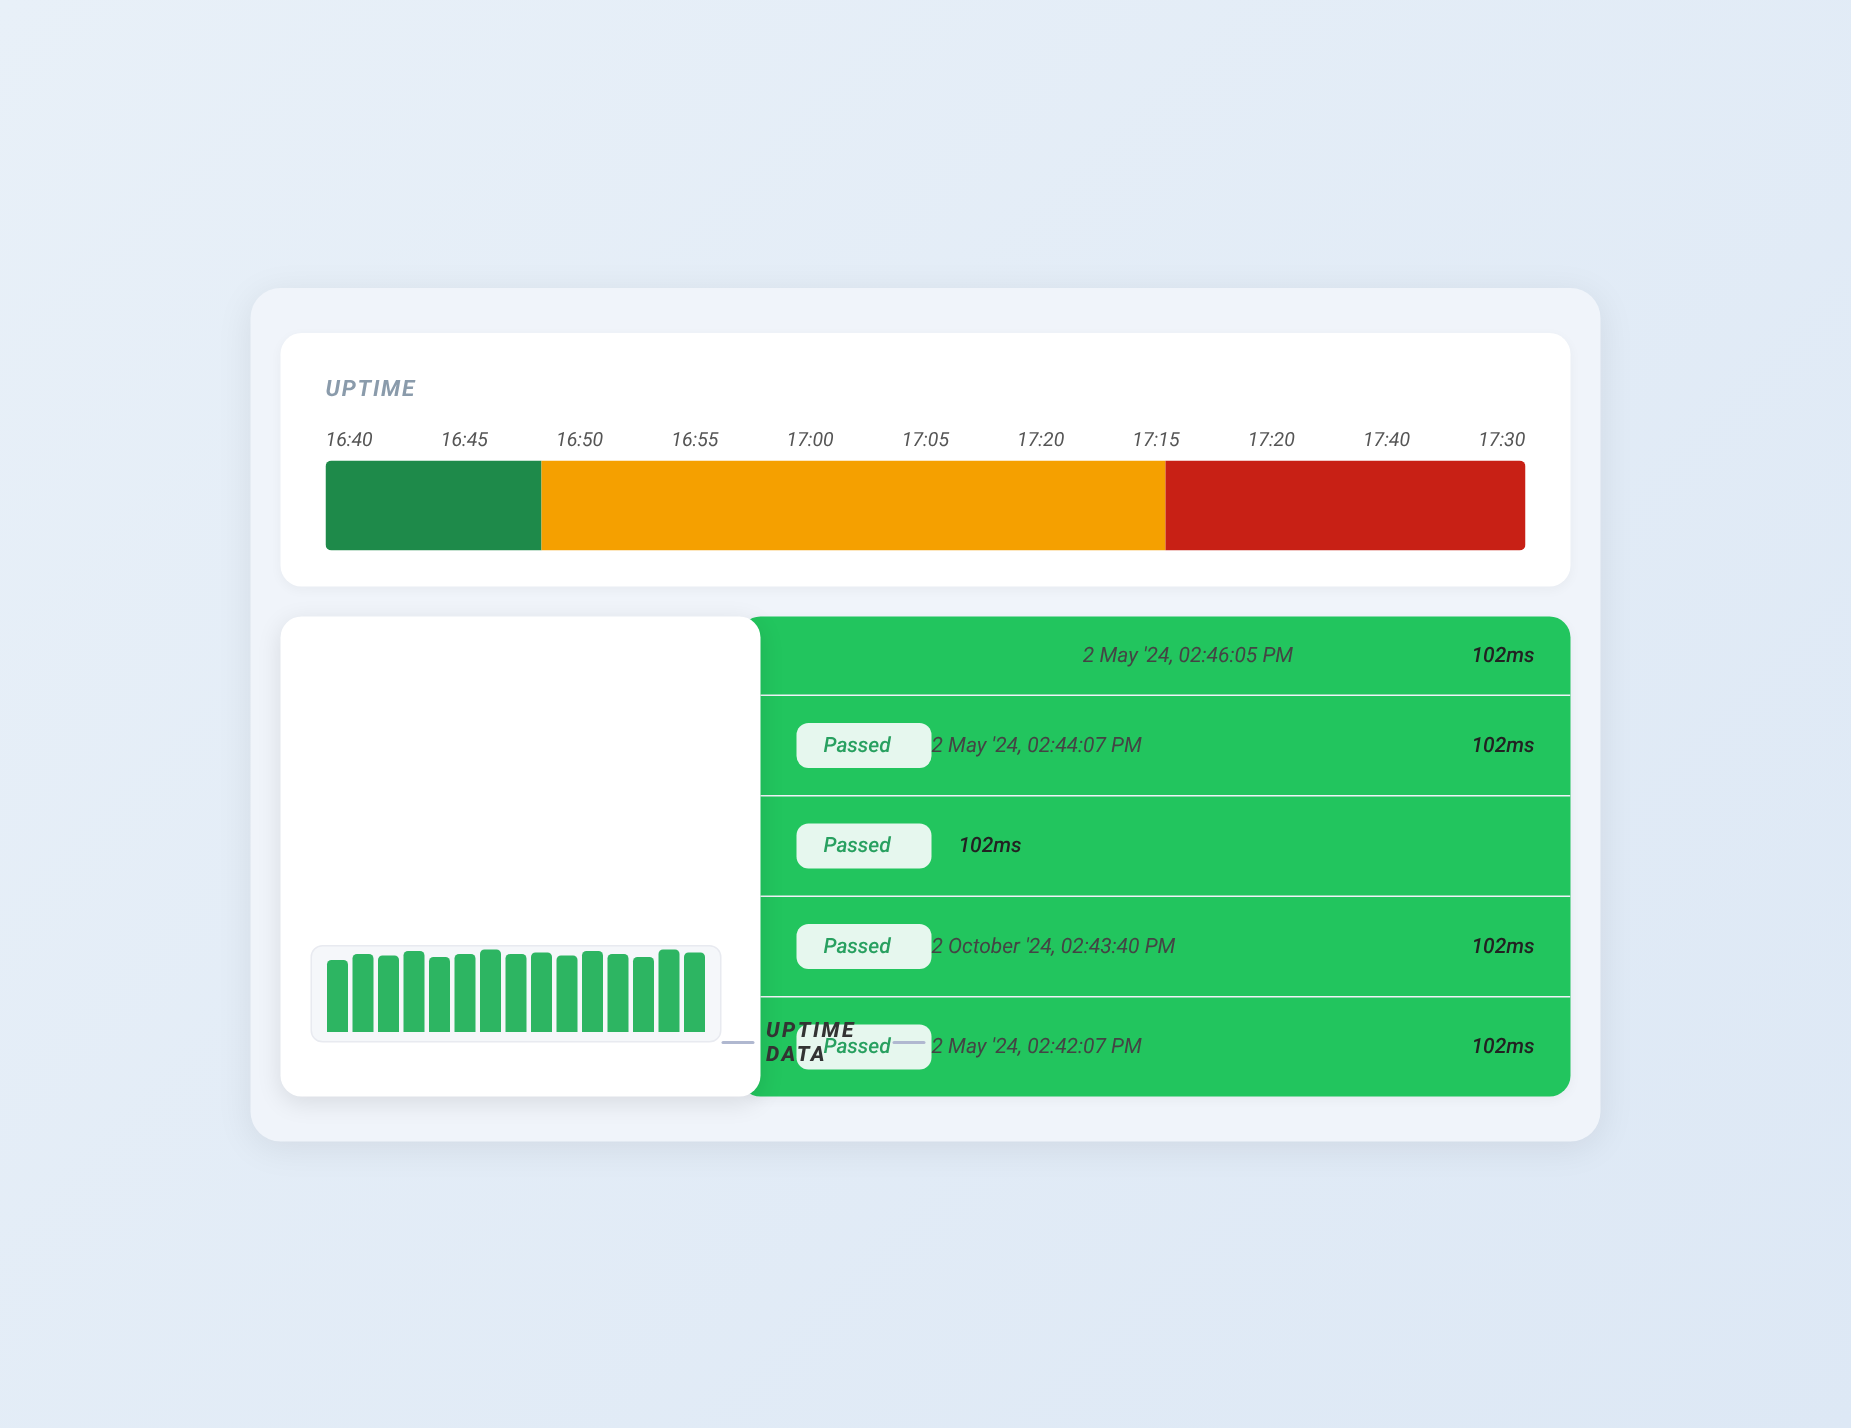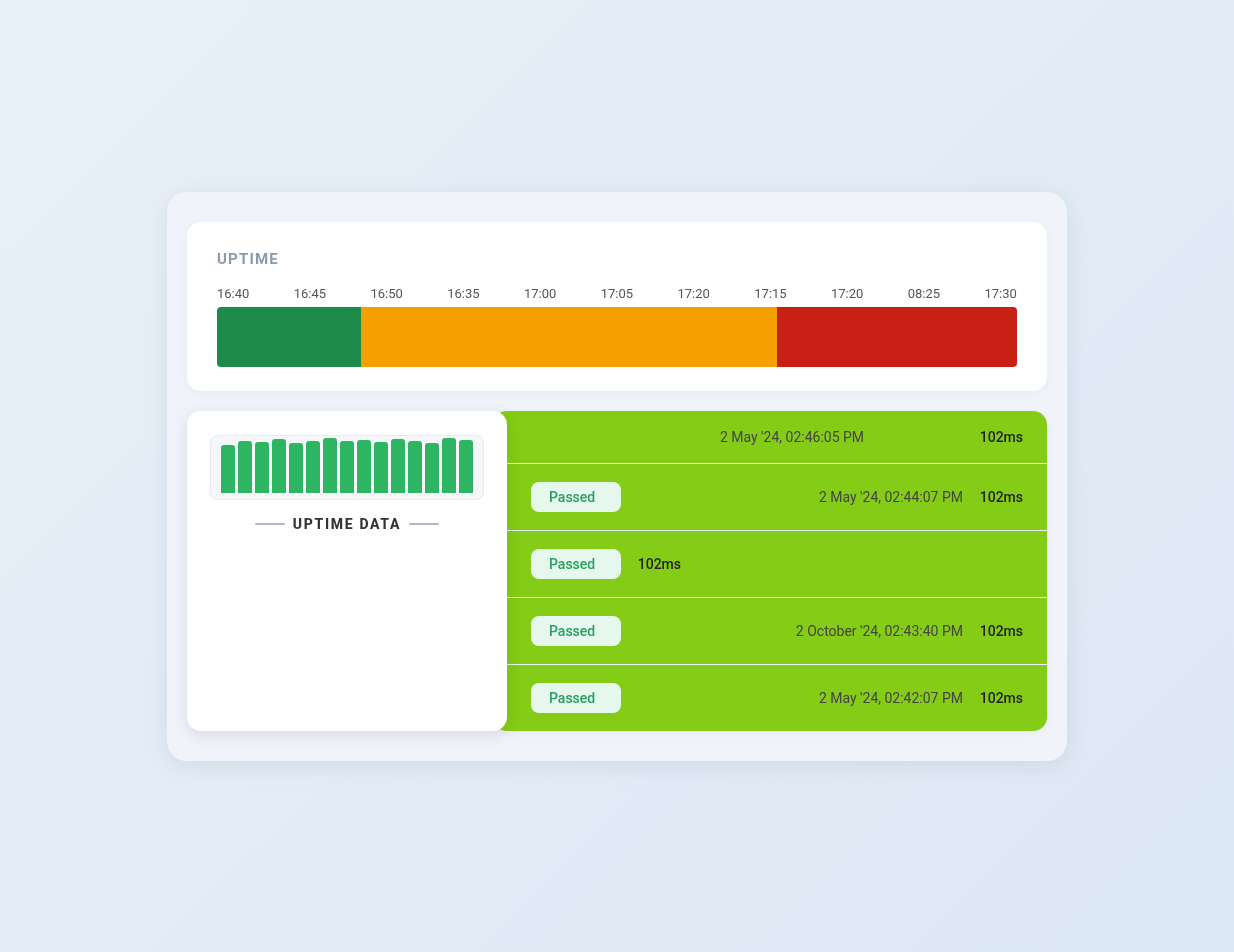--- a/index.html
+++ b/index.html
@@ -21,20 +21,21 @@
     .main-container {
       background: #f0f4fa;
       border-radius: 20px;
       padding: 30px 20px;
       width: 100%;
       max-width: 900px;
       display: flex;
       flex-direction: column;
       gap: 20px;
       box-shadow: 0 4px 24px rgba(0,0,0,0.08);
+      font-style: italic;
     }
 
     
     .uptime-card {
       background: #fff;
       border-radius: 14px;
       padding: 28px 30px 24px;
       box-shadow: 0 2px 8px rgba(0,0,0,0.04);
     }
 
@@ -117,22 +118,21 @@
 
     
     .uptime-data-card {
       background: #fff;
       border-radius: 14px;
       padding: 24px 20px 20px;
       width: 320px;
       min-width: 280px;
       box-shadow: 0 4px 16px rgba(0,0,0,0.10);
       display: flex;
-      flex-direction: column;
-      align-items: center;
+      align-items: flex-end;
       z-index: 2;
       position: relative;
     }
 
     .bars-visual {
       display: flex;
       align-items: flex-end;
       gap: 3px;
       height: 65px;
       padding: 6px 10px;
@@ -164,21 +164,21 @@
       display: inline-block;
       width: 30px;
       height: 2px;
       background: #b0b8d0;
       border-radius: 1px;
     }
 
     
     .table-section {
       flex: 1;
-      background: #84cc16;
+      background: #22c55e;
       border-radius: 14px;
       margin-left: -14px;
       padding-left: 14px;
       overflow: hidden;
       box-shadow: 0 2px 8px rgba(0,0,0,0.04);
     }
 
     .table-row {
       display: flex;
       align-items: center;
@@ -196,21 +196,21 @@
       border-radius: 8px;
       padding: 7px 18px;
       font-size: 14px;
       font-weight: 500;
       min-width: 90px;
       text-align: left;
     }
 
     .row-timestamp {
       flex: 1;
-      text-align: right;
+      text-align: left;
       font-size: 14px;
       color: #444;
       font-weight: 400;
     }
 
     .row-duration {
       font-size: 14px;
       color: #222;
       font-weight: 500;
       min-width: 60px;
@@ -245,27 +245,27 @@
 
 <div class="main-container">
 
   <div class="uptime-card">
     <div class="uptime-title">UPTIME</div>
 
     <div class="timeline-labels">
       <span class="timeline-label">16:40</span>
       <span class="timeline-label">16:45</span>
       <span class="timeline-label">16:50</span>
-      <span class="timeline-label">16:35</span>
+      <span class="timeline-label">16:55</span>
       <span class="timeline-label">17:00</span>
       <span class="timeline-label">17:05</span>
       <span class="timeline-label">17:20</span>
       <span class="timeline-label">17:15</span>
       <span class="timeline-label">17:20</span>
-      <span class="timeline-label">08:25</span>
+      <span class="timeline-label">17:40</span>
       <span class="timeline-label">17:30</span>
     </div>
 
     <div class="timeline-bar">
       <div class="bar-green"></div>
       <div class="bar-orange"></div>
       <div class="bar-red"></div>
     </div>
 
   </div>

